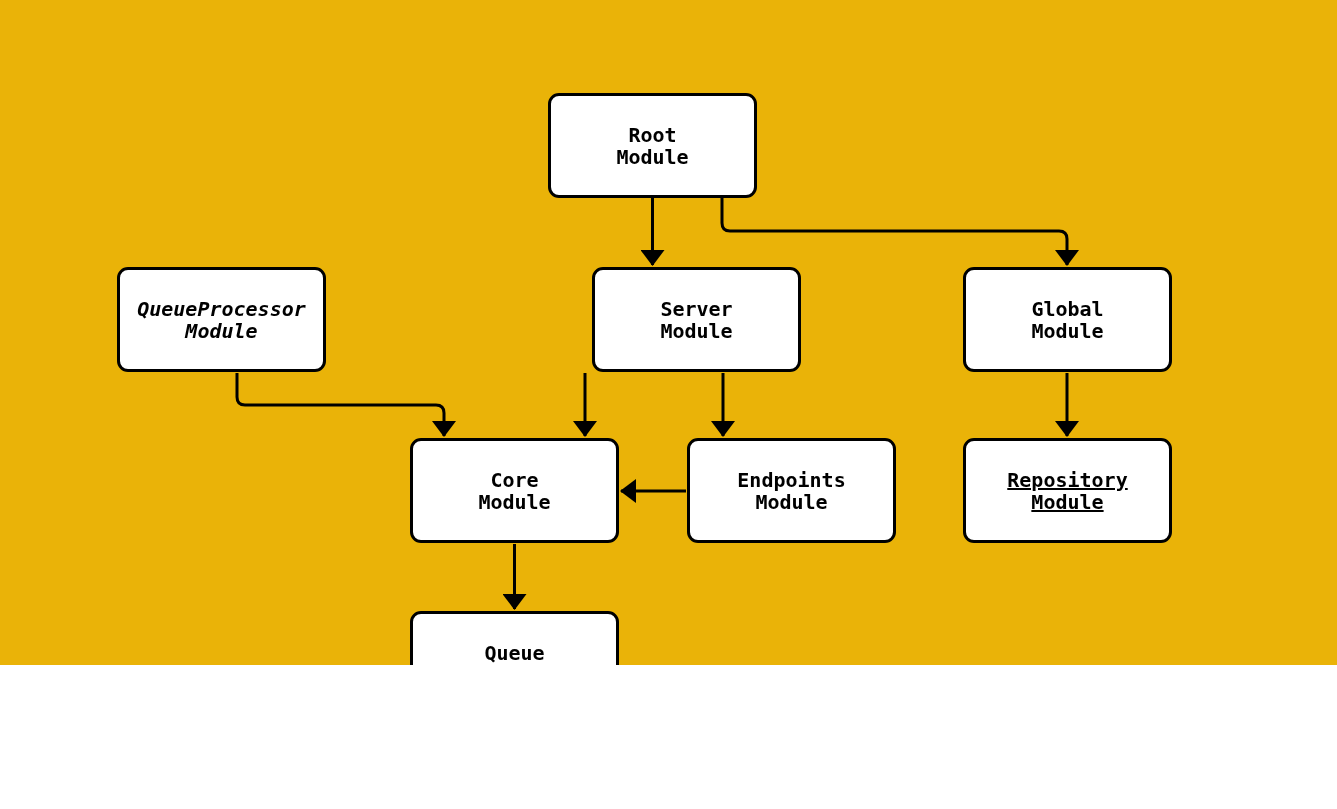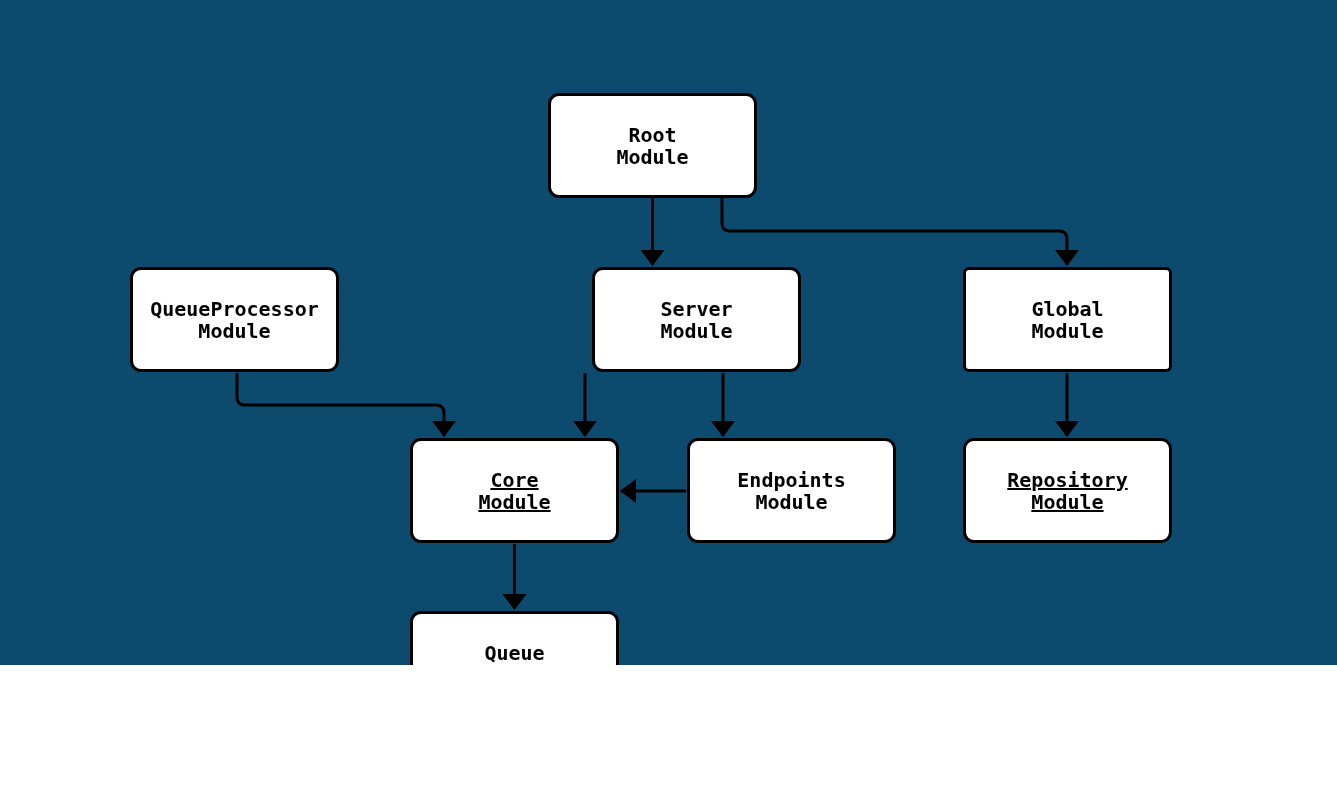--- a/index.html
+++ b/index.html
@@ -5,21 +5,21 @@
   html, body {
     margin: 0;
     padding: 0;
     background: #ffffff;
     font-family: "DejaVu Sans Mono", "Liberation Mono", monospace;
   }
   .canvas {
     position: relative;
     width: 1337px;
     height: 665px;
-    background: #0c4a6e;
+    background: #eab308;
     overflow: hidden;
   }
   .edge-layer {
     position: absolute;
     left: 0;
     top: 0;
     width: 1337px;
     height: 809px;
     pointer-events: none;
   }
@@ -37,24 +37,24 @@
   }
   .node-label {
     font-weight: bold;
     font-size: 20px;
     line-height: 22px;
     color: #000000;
     text-align: center;
     white-space: pre-line;
   }
   .node-root           { left: 548px; top:  93px; }
-  .node-queueprocessor { left: 130px; top: 267px; }
+  .node-queueprocessor { left: 117px; top: 267px; font-style: italic; }
   .node-server         { left: 548px; top: 267px; margin-left: 44px; }
-  .node-global         { left: 963px; top: 267px; border-radius: 6px; }
-  .node-core           { left: 410px; top: 438px; text-decoration: underline; }
+  .node-global         { left: 963px; top: 267px; }
+  .node-core           { left: 410px; top: 438px; }
   .node-endpoints      { left: 687px; top: 438px; }
   .node-repository     { left: 963px; top: 438px; text-decoration: underline; }
   .node-queue          { left: 410px; top: 611px; }
 </style>
 </head>
 <body>
 
 <div class="canvas">
 
   <svg class="edge-layer" viewBox="0 0 1337 809" xmlns="http://www.w3.org/2000/svg">

